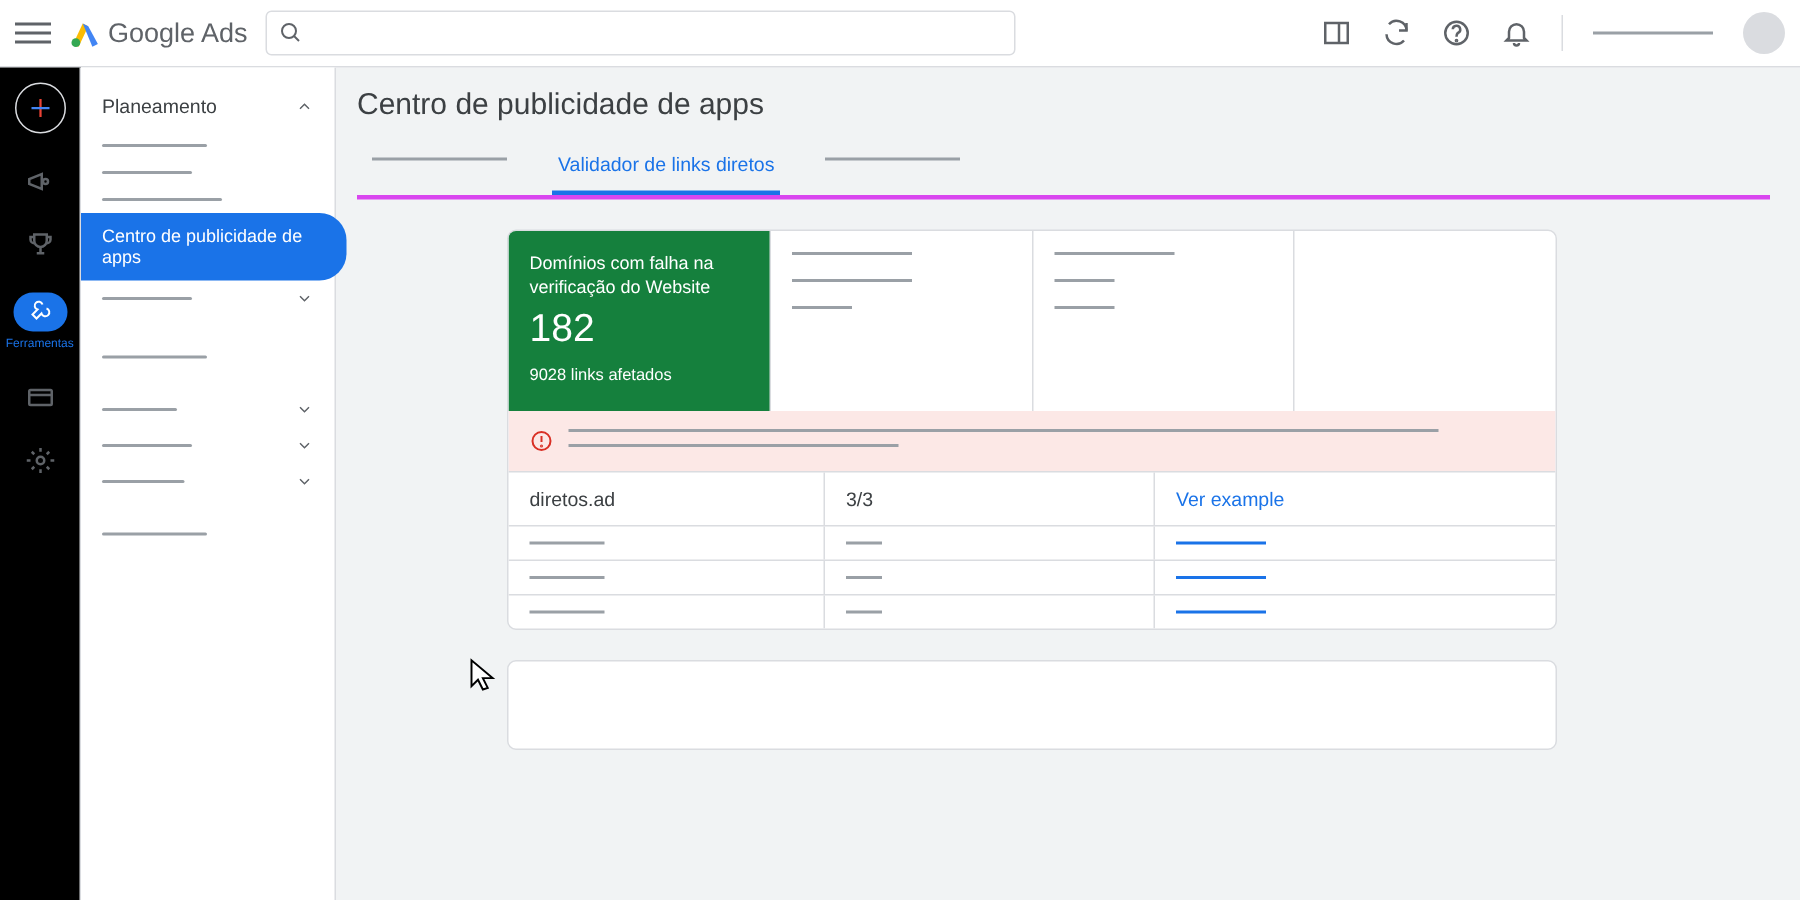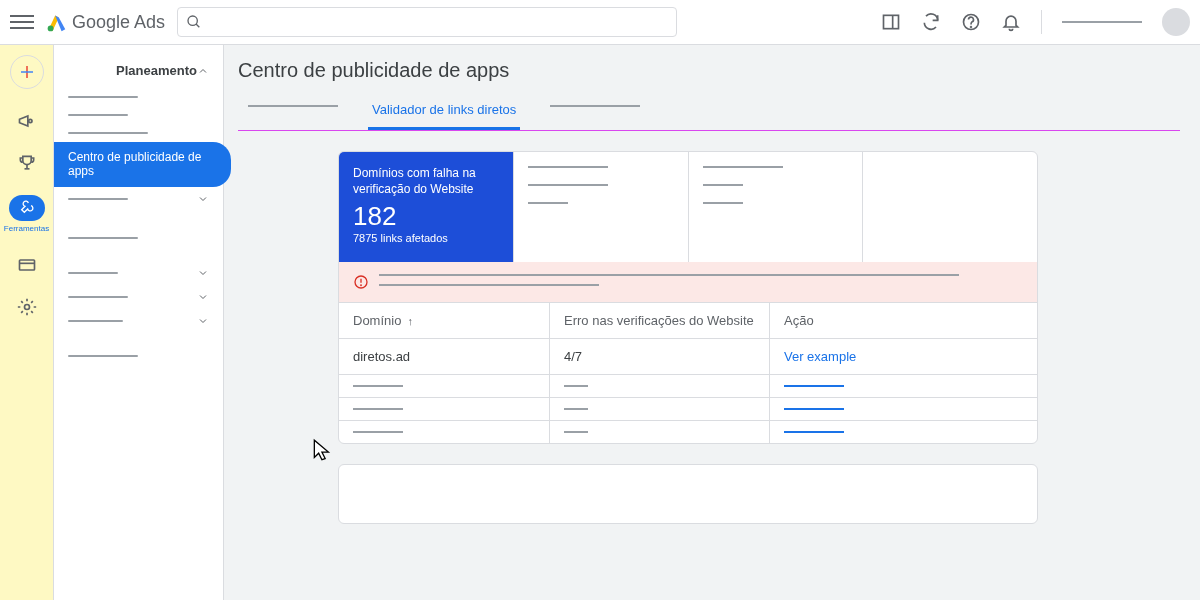--- a/index.html
+++ b/index.html
@@ -16,63 +16,63 @@
 .search-box { flex: 0 0 500px; height: 30px; border: 1px solid #dadce0; border-radius: 4px; display: flex; align-items: center; padding: 0 8px; }
 .header-right { margin-left: auto; display: flex; align-items: center; gap: 20px; }
 .header-icon { width: 20px; height: 20px; color: #5f6368; cursor: pointer; }
 .avatar { width: 28px; height: 28px; border-radius: 50%; background: #dadce0; }
 .divider-v { width: 1px; height: 24px; background: #dadce0; }
 .header-placeholder { width: 80px; height: 2px; background: #9aa0a6; }
 
 .layout { display: flex; height: calc(100% - 45px); }
 
 .rail {
-  width: 54px; background: #fef9c3; border-right: 1px solid #dadce0;
+  width: 54px; background: #000000; border-right: 1px solid #dadce0;
   display: flex; flex-direction: column; align-items: center; padding-top: 10px; gap: 22px;
 }
 .rail-create {
   width: 34px; height: 34px; border-radius: 50%; border: 1px solid #dadce0;
   display: flex; align-items: center; justify-content: center; cursor: pointer;
 }
 .rail-item { width: 36px; display: flex; flex-direction: column; align-items: center; gap: 3px; cursor: pointer; font-size: 8px; color: #5f6368; }
 .rail-item.active { color: #1a73e8; }
 .rail-item.active .rail-icon-bg { background: #1a73e8; border-radius: 14px; padding: 4px 10px; }
 .rail-icon { width: 20px; height: 20px; }
 
 .sidebar {
   width: 170px; background: #fff; border-right: 1px solid #dadce0;
   padding-top: 14px; font-size: 13px; color: #3c4043;
 }
-.sidebar-header { display: flex; align-items: center; justify-content: flex-end; padding: 4px 14px 10px; font-weight: 700; }
+.sidebar-header { display: flex; align-items: center; justify-content: space-between; padding: 4px 14px 10px; font-weight: 400; }
 .sidebar-item { padding: 6px 14px; display: flex; align-items: center; justify-content: space-between; cursor: pointer; }
 .sidebar-item.selected {
   background: #1a73e8; color: #fff; border-radius: 0 18px 18px 0;
   margin-right: -8px; padding: 8px 14px; font-size: 12px; line-height: 1.2;
 }
 .placeholder-line { height: 2px; background: #9aa0a6; border-radius: 1px; }
 .sidebar-group { padding: 8px 14px; }
 .chevron { color: #5f6368; }
 
 .main { flex: 1; padding: 14px 20px 0 14px; overflow: auto; }
 .page-title { font-size: 20px; color: #3c4043; margin-bottom: 10px; }
-.tabs { display: flex; gap: 30px; border-bottom: 1px solid #d946ef; padding-left: 10px; }
+.tabs { display: flex; gap: 30px; border-bottom: 3px solid #d946ef; padding-left: 10px; }
 .tab { padding: 10px 4px; font-size: 13px; color: #5f6368; cursor: pointer; }
 .tab.active { color: #1a73e8; border-bottom: 3px solid #1a73e8; font-weight: 500; }
 .tab-placeholder { width: 90px; height: 2px; background: #9aa0a6; align-self: center; margin-bottom: 10px; }
 
 .card {
   background: #fff; border: 1px solid #dadce0; border-radius: 6px;
   margin: 20px 0 0 100px; width: 700px; overflow: hidden;
 }
 .stat-row { display: flex; }
 .stat-box { flex: 1; padding: 14px 14px 18px; border-right: 1px solid #dadce0; }
 .stat-box:last-child { border-right: none; }
-.stat-box.active { background: #1d4ed8; color: #fff; }
+.stat-box.active { background: #15803d; color: #fff; }
 .stat-label { font-size: 12px; line-height: 1.3; }
-.stat-value { font-size: 26px; margin: 4px 0 0; }
+.stat-value { font-size: 26px; margin: 4px 0 10px; }
 .stat-sub { font-size: 11px; }
 .stat-ph { width: 80px; height: 2px; background: #9aa0a6; margin-bottom: 16px; }
 .stat-ph.short { width: 40px; margin-bottom: 0; }
 
 .alert { background: #fce8e6; padding: 12px 14px; display: flex; gap: 10px; align-items: flex-start; }
 .alert-icon { color: #d93025; flex-shrink: 0; }
 .alert-lines { flex: 1; }
 .alert-line { height: 2px; background: #9aa0a6; margin-bottom: 8px; }
 .alert-line.long { width: 580px; }
 .alert-line.short { width: 220px; margin-bottom: 0; }
@@ -254,21 +254,21 @@
       <div class="tab-placeholder"></div>
       <div class="tab active">Validador de links diretos</div>
       <div class="tab-placeholder"></div>
     </div>
 
     <div class="card">
       <div class="stat-row">
         <div class="stat-box active">
           <div class="stat-label">Domínios com falha na verificação do Website</div>
           <div class="stat-value">182</div>
-          <div class="stat-sub">7875 links afetados</div>
+          <div class="stat-sub">9028 links afetados</div>
         </div>
         <div class="stat-box">
           <div class="stat-ph"></div>
             <div class="stat-ph"></div>
             <div class="stat-ph short"></div>
         </div>
         <div class="stat-box">
           <div class="stat-ph"></div>
             <div class="stat-ph short" style="margin-bottom:16px"></div>
             <div class="stat-ph short"></div>
@@ -283,28 +283,23 @@
             <circle cx="12" cy="17" r="0.5" fill="#d93025"></circle>
           </svg>
         <div class="alert-lines">
           <div class="alert-line long"></div>
           <div class="alert-line short"></div>
         </div>
       </div>
 
 
       <div class="table">
-        <div class="table-header">
-          <div class="cell col1"><span>Domínio</span><span class="sort-arrow">↑</span></div>
-          <div class="cell col2">Erro nas verificações do Website</div>
-          <div class="cell col3">Ação</div>
-        </div>
         <div class="table-row">
           <div class="cell col1">diretos.ad</div>
-          <div class="cell col2">4/7</div>
+          <div class="cell col2">3/3</div>
           <div class="cell col3"><span class="link">Ver example</span></div>
         </div>
         <div class="table-row">
           <div class="cell col1">
               <div class="cell-ph"></div>
             </div>
           <div class="cell col2">
               <div class="cell-ph short"></div>
             </div>
           <div class="cell col3">

